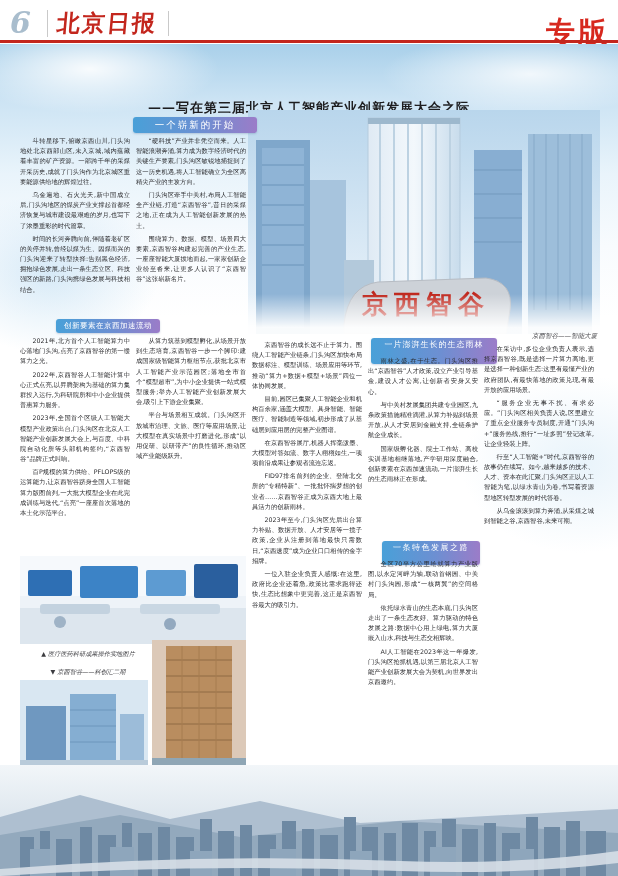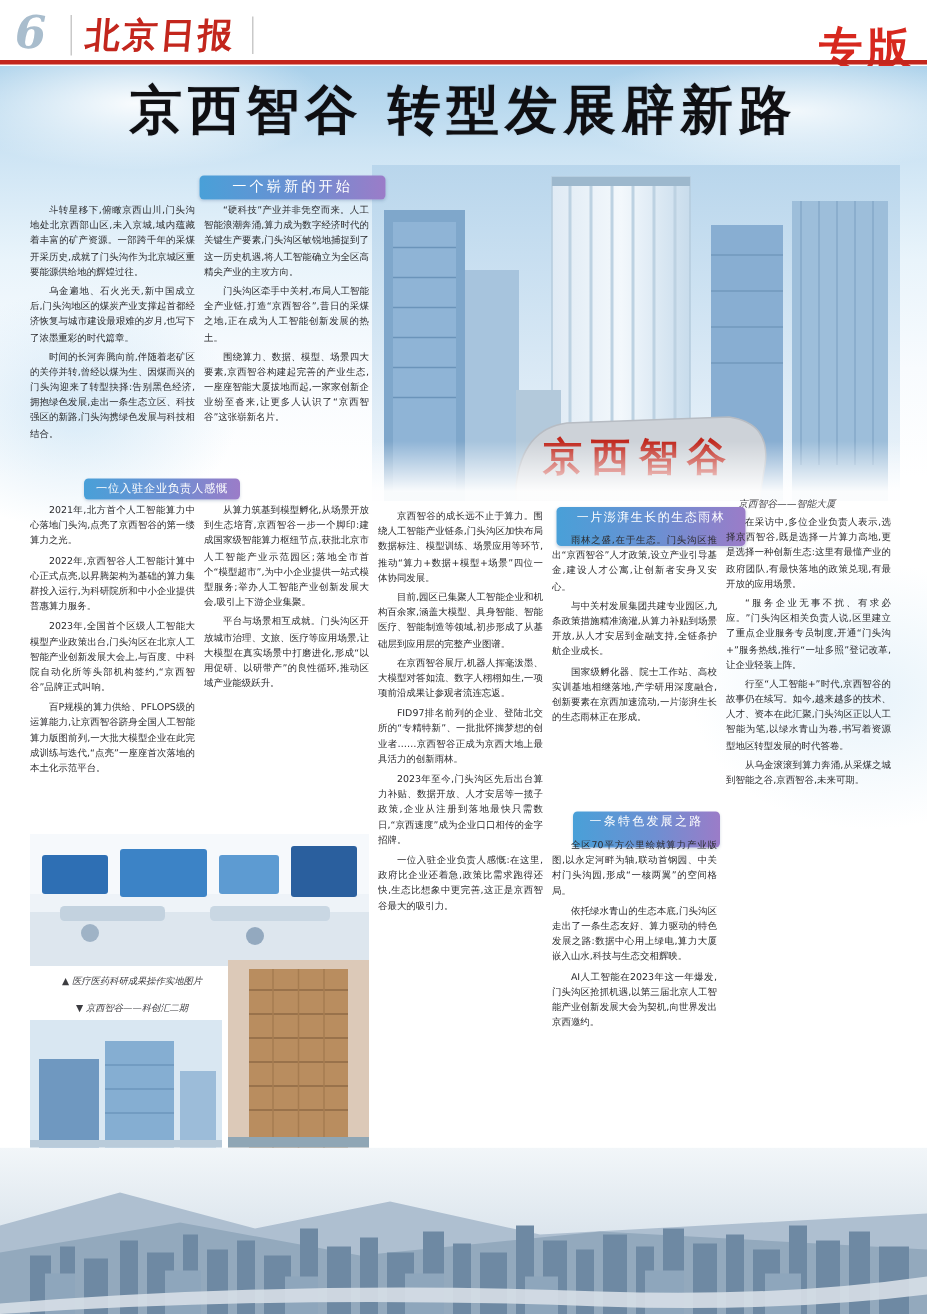--- a/index.html
+++ b/index.html
@@ -47,21 +47,21 @@
   .c3 {left:252px;top:296px;width:110px;height:421px;}
   .c4a{left:368px;top:312px;width:110px;height:181px;}
   .c4b{left:368px;top:515px;width:110px;height:202px;}
   .c5 {left:484px;top:300px;width:110px;height:417px;}
   
   .photo{position:absolute;overflow:hidden;}
   .photo svg{display:block;}
   .mainphoto{left:248px;top:66px;width:352px;height:224px;}
   .mainfade{position:absolute;left:248px;top:250px;width:352px;height:42px;
      background:linear-gradient(180deg,rgba(255,255,255,0) 0%,rgba(255,255,255,.95) 80%);}
-  .caption-main{position:absolute;left:452px;top:288px;width:145px;text-align:center;
+  .caption-main{position:absolute;left:452px;top:288px;width:145px;text-align:right;
      font-size:6.5px;font-style:italic;color:#4a4a4e;}
   .exhibition{left:20px;top:512px;width:226px;height:88px;}
   .cap{position:absolute;font-size:6.2px;font-style:italic;color:#3c3c40;text-align:center;}
   .capA{left:18px;top:606px;width:140px;}
   .capB{left:18px;top:624px;width:140px;}
   .photoB{left:20px;top:636px;width:128px;height:88px;}
   .photoC{left:152px;top:596px;width:94px;height:128px;}
   
   .cityscape{position:absolute;left:0;top:765px;width:618px;height:111px;overflow:hidden;}
 </style>
@@ -79,21 +79,21 @@
   </div>
   <div class="redrule"></div>
 
   <div class="content">
 
     <div class="cloud" style="left:-40px;top:-20px;width:260px;height:90px;background:radial-gradient(ellipse,rgba(255,255,255,.9),rgba(255,255,255,0) 70%);"></div>
     <div class="cloud" style="left:380px;top:-10px;width:300px;height:80px;background:radial-gradient(ellipse,rgba(255,255,255,.8),rgba(255,255,255,0) 70%);"></div>
     <div class="cloud" style="left:-60px;top:150px;width:220px;height:160px;background:radial-gradient(ellipse,rgba(186,219,241,.55),rgba(255,255,255,0) 70%);"></div>
     <div class="cloud" style="left:460px;top:330px;width:240px;height:180px;background:radial-gradient(ellipse,rgba(198,226,244,.4),rgba(255,255,255,0) 70%);"></div>
 
-    <div class="headline">京西智谷 转型发展辟新路</div>
+    <div class="subhead">——写在第三届北京人工智能产业创新发展大会之际</div>
 
     <div class="photo mainphoto">
       <svg width="352" height="224" viewBox="0 0 352 224">
         <defs>
           <linearGradient id="sky" x1="0" y1="0" x2="0" y2="1">
             <stop offset="0" stop-color="#b9d6ec"></stop>
               <stop offset="1" stop-color="#eef5fb"></stop>
           </linearGradient>
           <linearGradient id="tower" x1="0" y1="0" x2="1" y2="0">
             <stop offset="0" stop-color="#dfeaf4"></stop>
@@ -148,21 +148,21 @@
         <g>
           <path d="M96 214 Q100 176 130 172 L238 168 Q266 172 262 200 L258 224 L96 224 Z" fill="#cdd2d8" stroke="#b7bcc3" stroke-width="1"></path>
           <text x="178" y="203" text-anchor="middle" font-family="DejaVu Serif,serif" font-weight="bold" font-size="26" fill="#c0281e" letter-spacing="6">京西智谷</text>
         </g>
       </svg>
     </div>
     <div class="mainfade"></div>
     <div class="caption-main">京西智谷——智能大厦</div>
 
     <div class="banner b1">一个崭新的开始</div>
-    <div class="banner b2">一位入驻企业负责人感慨</div>
+    <div class="banner b2">创新要素在京西加速流动</div>
     <div class="banner b3">一片澎湃生长的生态雨林</div>
     <div class="banner b4">一条特色发展之路</div>
 
     <div class="col c1a">
         <p>斗转星移下,俯瞰京西山川,门头沟地处北京西部山区,未入京城,域内蕴藏着丰富的矿产资源。一部跨千年的采煤开采历史,成就了门头沟作为北京城区重要能源供给地的辉煌过往。</p>
         <p>乌金遍地、石火光天,新中国成立后,门头沟地区的煤炭产业支撑起首都经济恢复与城市建设最艰难的岁月,也写下了浓墨重彩的时代篇章。</p>
         <p>时间的长河奔腾向前,伴随着老矿区的关停并转,曾经以煤为生、因煤而兴的门头沟迎来了转型抉择:告别黑色经济,拥抱绿色发展,走出一条生态立区、科技强区的新路,门头沟携绿色发展与科技相结合。</p>
       </div>
     <div class="col c2a">
         <p>“硬科技”产业并非凭空而来。人工智能浪潮奔涌,算力成为数字经济时代的关键生产要素,门头沟区敏锐地捕捉到了这一历史机遇,将人工智能确立为全区高精尖产业的主攻方向。</p>

